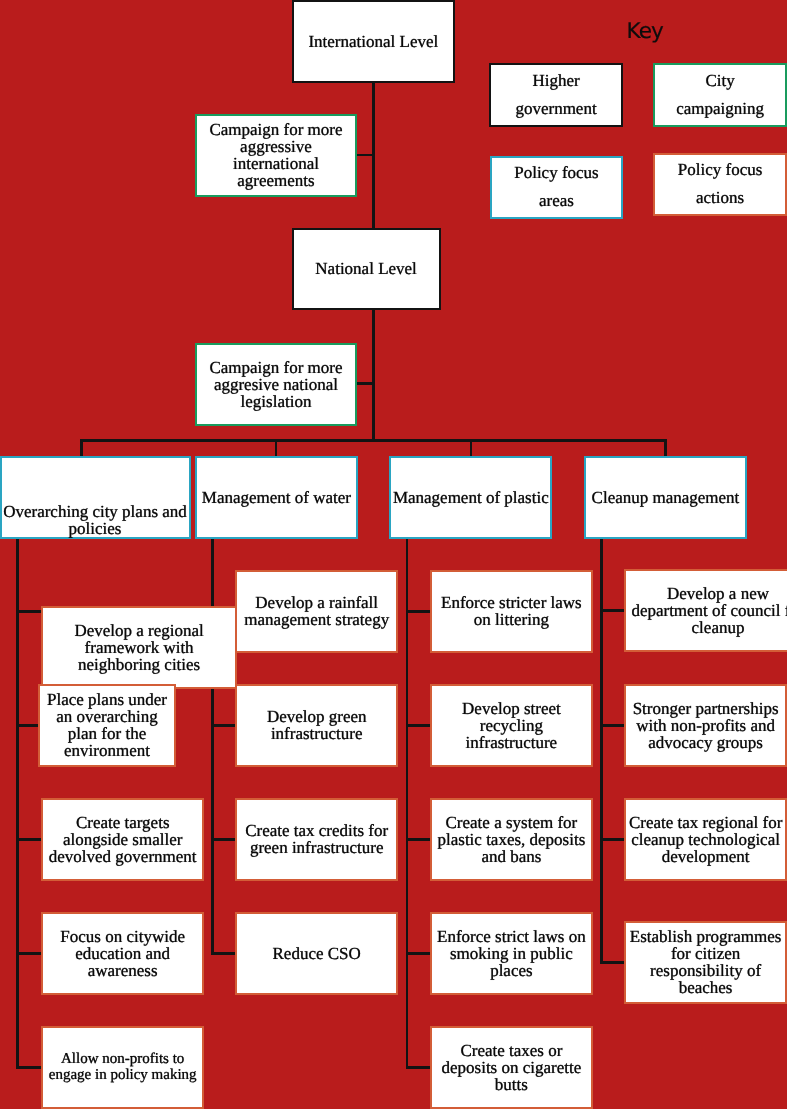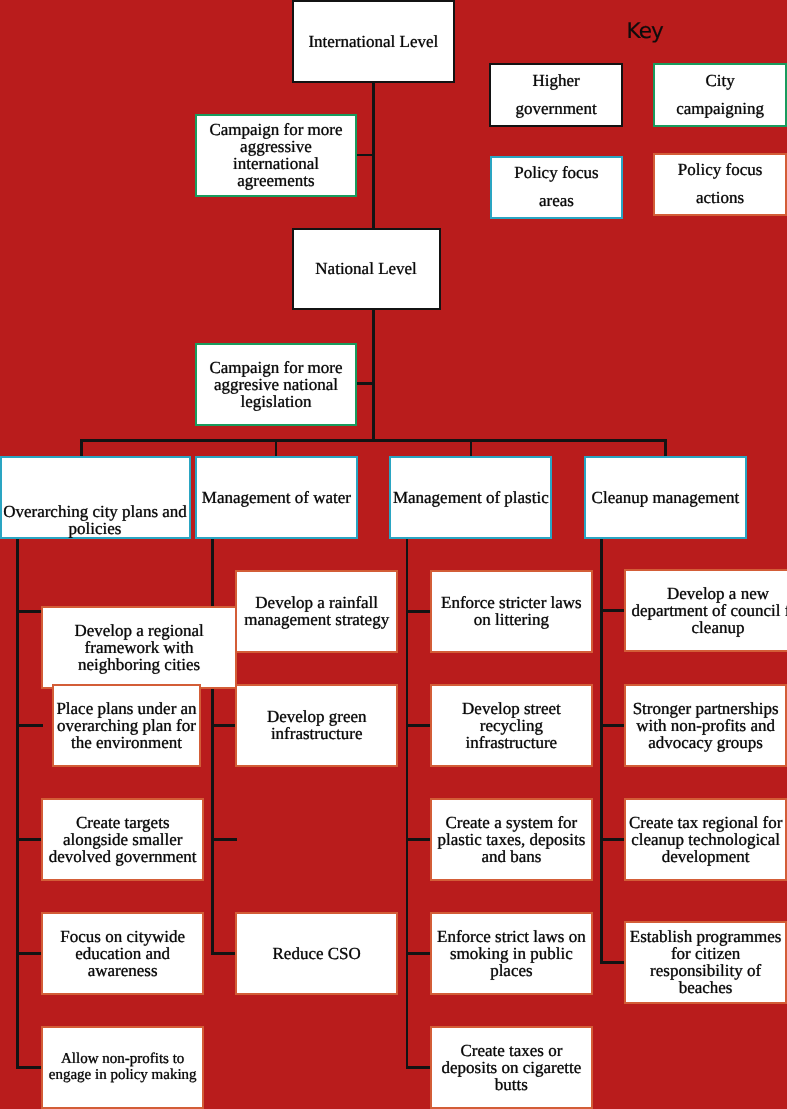--- a/index.html
+++ b/index.html
@@ -90,37 +90,40 @@
   <div class="node focus" style="left:389.2px;top:455.9px;width:163.2px;height:83.0px;">
       <span class="txt">Management of plastic</span>
     </div>
   <div class="node focus" style="left:583.9px;top:455.9px;width:163.2px;height:83.0px;">
       <span class="txt">Cleanup management</span>
     </div>
 
   <div class="node act" style="left:41.1px;top:569.9px;width:196px;height:83.0px;margin-top:36px;">
       <span class="txt">Develop a regional framework with neighboring cities</span>
     </div>
-  <div class="node act" style="left:52px;top:683.9px;width:149px;height:83.0px;">
+  <div class="node act" style="left:38px;top:683.9px;width:138px;height:83.0px;">
       <span class="txt">Place plans under an overarching plan for the environment</span>
     </div>
   <div class="node act" style="left:41.1px;top:797.9px;width:163.2px;height:83.0px;">
       <span class="txt">Create targets alongside smaller devolved government</span>
     </div>
   <div class="node act" style="left:41.1px;top:911.9px;width:163.2px;height:83.0px;">
       <span class="txt">Focus on citywide education and awareness</span>
     </div>
   <div class="node act shrink" style="left:41.1px;top:1025.9px;width:163.2px;height:83.0px;">
       <span class="txt">Allow non-profits to engage in policy making</span>
     </div>
   <div class="node act" style="left:235.1px;top:569.9px;width:163.2px;height:83.0px;">
       <span class="txt">Develop a rainfall management strategy</span>
     </div>
   <div class="node act" style="left:235.1px;top:683.9px;width:163.2px;height:83.0px;">
       <span class="txt">Develop green infrastructure</span>
+    </div>
+  <div class="node act" style="left:235.1px;top:797.9px;width:163.2px;height:83.0px;">
+      <span class="txt">Create tax credits for green infrastructure</span>
     </div>
   <div class="node act" style="left:235.1px;top:911.9px;width:163.2px;height:83.0px;">
       <span class="txt">Reduce CSO</span>
     </div>
   <div class="node act" style="left:429.8px;top:569.9px;width:163.2px;height:83.0px;">
       <span class="txt">Enforce stricter laws on littering</span>
     </div>
   <div class="node act" style="left:429.8px;top:683.9px;width:163.2px;height:83.0px;">
       <span class="txt">Develop street recycling infrastructure</span>
     </div>

